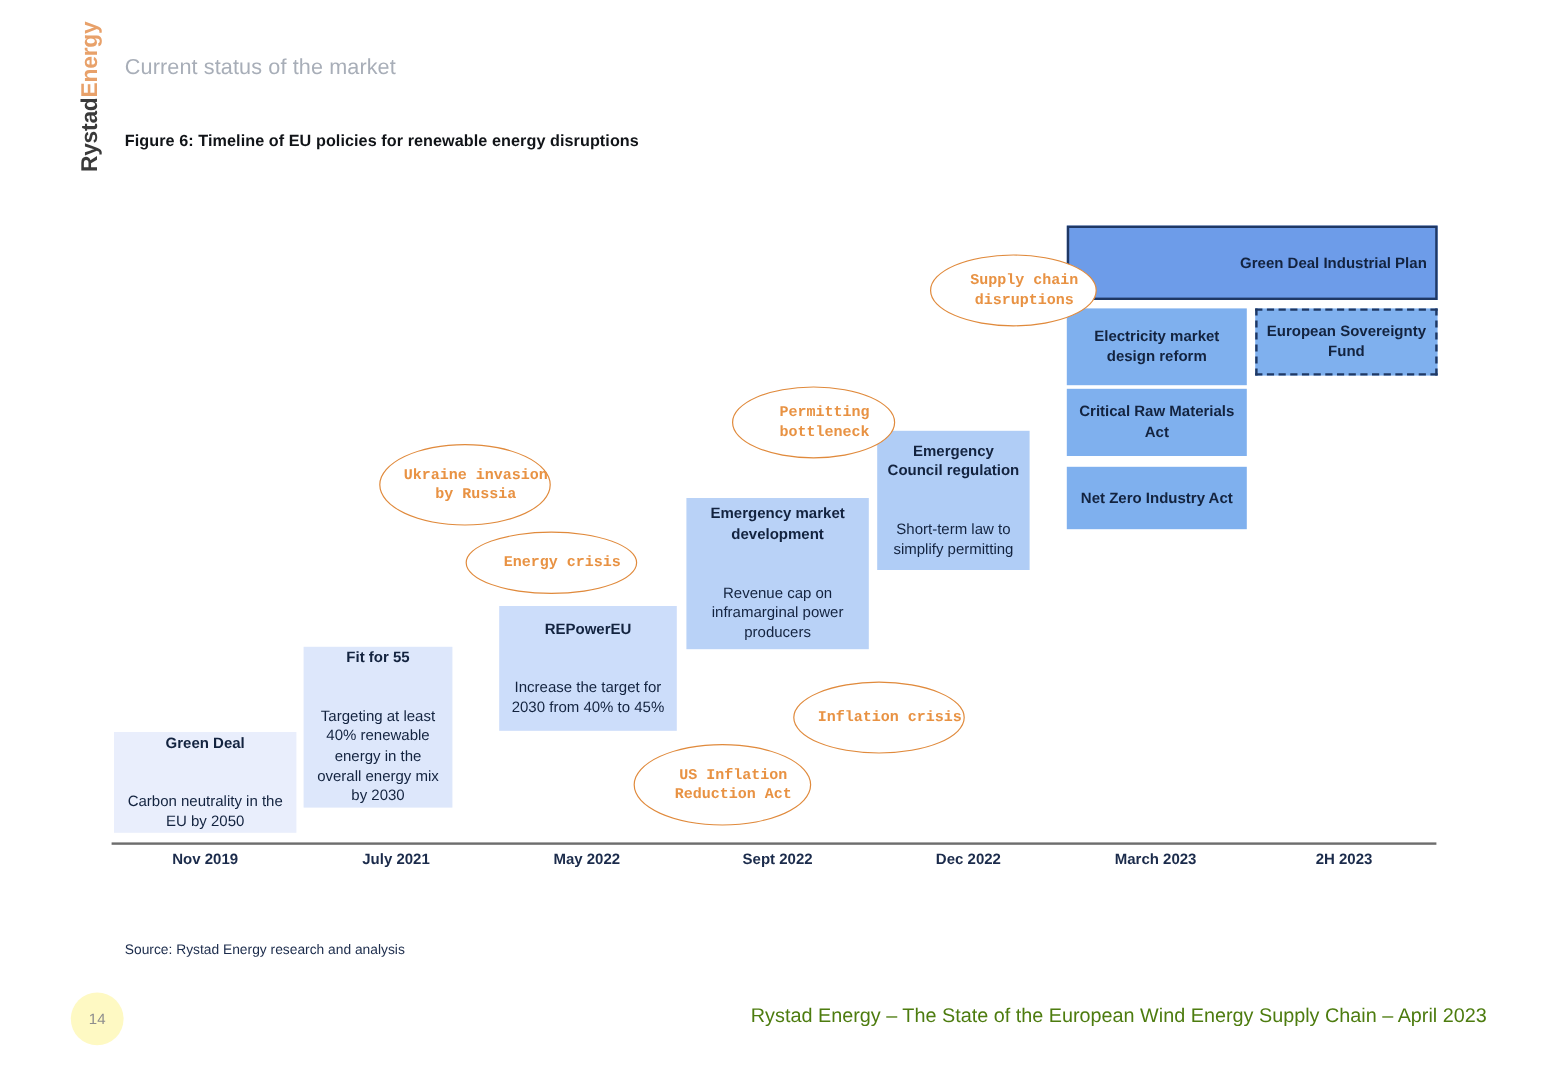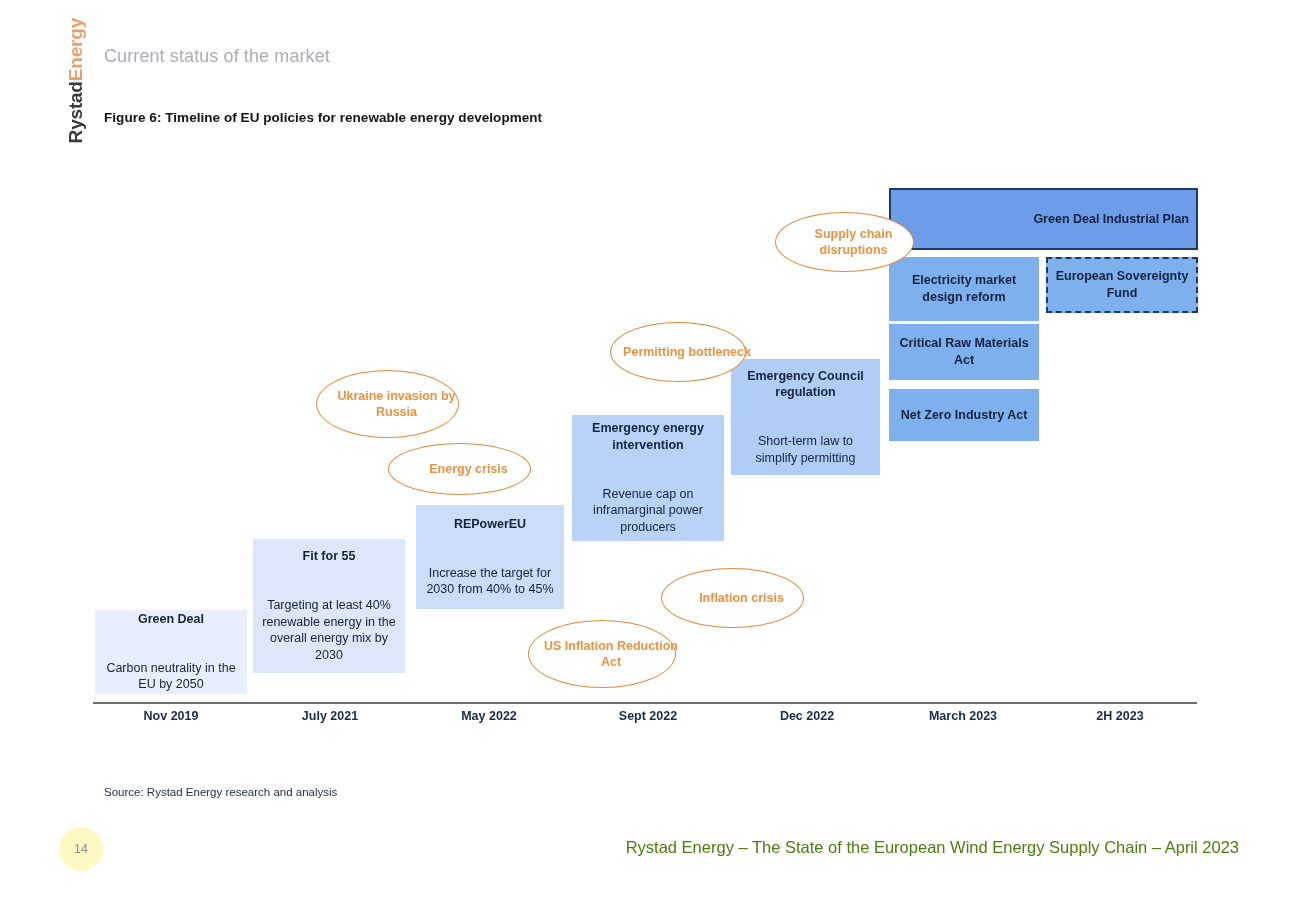--- a/index.html
+++ b/index.html
@@ -65,21 +65,21 @@
     border-radius:50%;
     background:#ffffff;
     display:flex;align-items:center;justify-content:center;
     text-align:center;
     color:#e89243;
     font-weight:bold;
     font-size:12.5px;
     line-height:1.32;
     z-index:30;
   }
-  .ellipse span{display:block;transform:translateX(9px);}
+  .ellipse span{display:block;transform:translateX(9px);font-family:Liberation Mono, monospace;}
 
   
   .axis-line{
     position:absolute;
     left:93px;top:702px;width:1104px;height:2px;
     background:#6d6d6d;
   }
   .axis-lbl{
     position:absolute;top:709px;
     font-size:12.5px;font-weight:bold;color:#1b2b4b;
@@ -109,45 +109,45 @@
 
 <div class="slide">
 
   <div class="logo">
     <div class="logo-inner">
       <span class="logo-rystad">Rystad</span><span class="logo-energy">Energy</span>
     </div>
   </div>
 
   <div class="kicker">Current status of the market</div>
-  <div class="fig-title">Figure 6: Timeline of EU policies for renewable energy development</div>
+  <div class="fig-title">Figure 6: Timeline of EU policies for renewable energy disruptions</div>
 
   <div class="chart">
 
     <div class="tbox" style="left:95px;top:610px;width:152px;height:84px;background:#e9eefc;">
       <div class="t-title">Green Deal</div>
       <div class="t-desc">Carbon neutrality in the EU by 2050</div>
     </div>
 
-    <div class="tbox" style="left:253px;top:539px;width:152px;height:134px;background:#dde7fb;">
+    <div class="tbox" style="left:253px;top:539px;width:124px;height:134px;background:#dde7fb;">
       <div class="t-title">Fit for 55</div>
       <div class="t-desc">Targeting at least 40% renewable energy in the overall energy mix by 2030</div>
     </div>
 
     <div class="tbox" style="left:416px;top:505px;width:148px;height:104px;background:#ccddfa;">
       <div class="t-title">REPowerEU</div>
       <div class="t-desc">Increase the target for 2030 from 40% to 45%</div>
     </div>
 
     <div class="tbox" style="left:572px;top:415px;width:152px;height:126px;background:#b9d2f7;">
-      <div class="t-title">Emergency energy intervention</div>
+      <div class="t-title">Emergency market development</div>
       <div class="t-desc">Revenue cap on inframarginal power producers</div>
     </div>
 
-    <div class="tbox" style="left:731px;top:359px;width:149px;height:116px;background:#b0cdf6;">
+    <div class="tbox" style="left:731px;top:359px;width:127px;height:116px;background:#b0cdf6;">
       <div class="t-title">Emergency Council regulation</div>
       <div class="t-desc">Short-term law to simplify permitting</div>
     </div>
 
     <div class="tbox" style="left:889px;top:188px;width:309px;height:62px;background:#6d9ce9;border:2px solid #1f3864;font-weight:bold;align-items:flex-end;">
       <div class="t-title">Green Deal Industrial Plan</div>
     </div>
 
     <div class="tbox" style="left:889px;top:257px;width:150px;height:64px;background:#7fb0ee;font-weight:bold;">
       <div class="t-title">Electricity market design reform</div>

